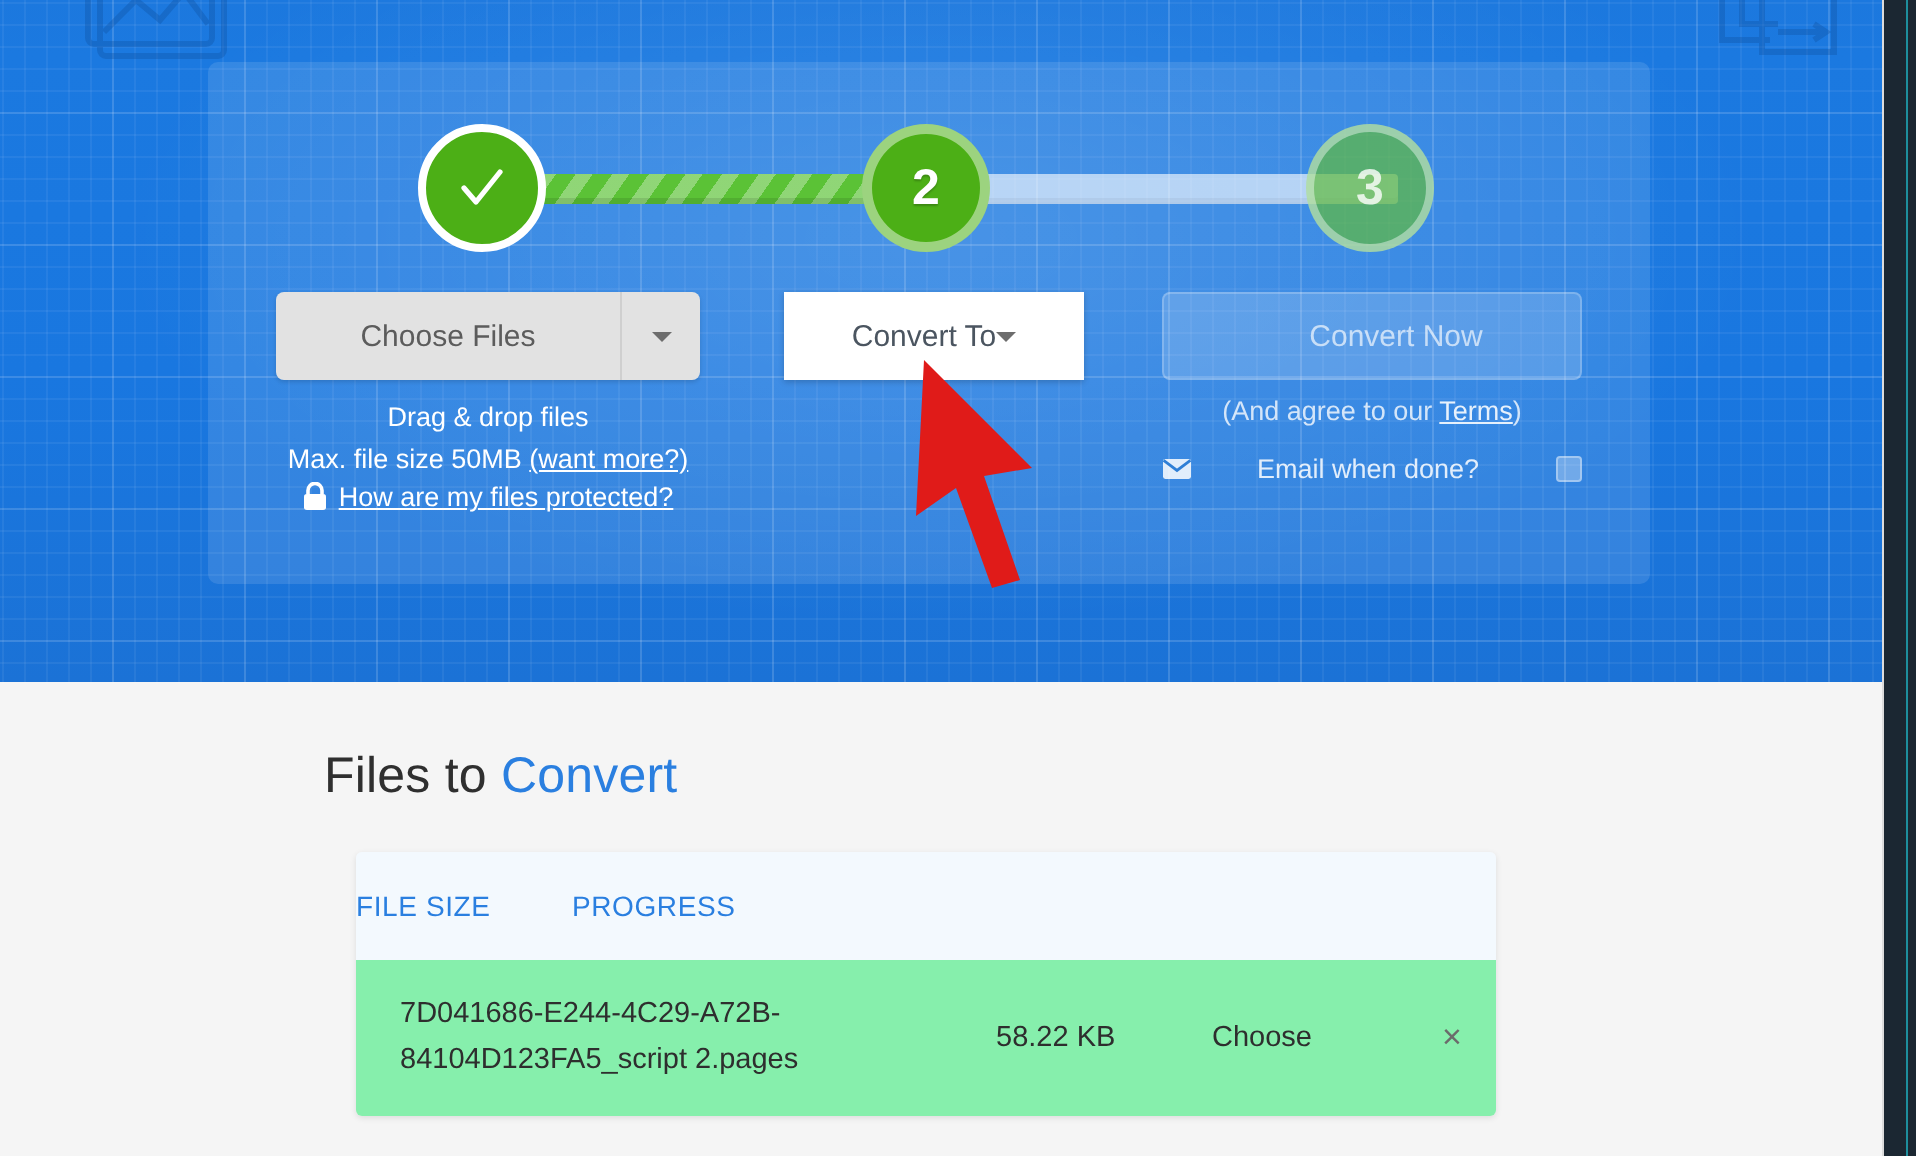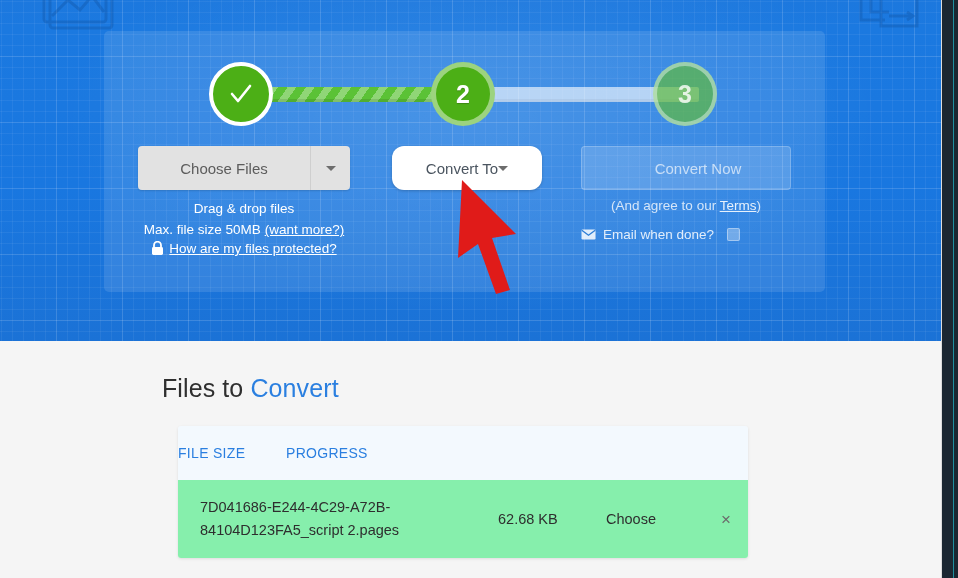--- a/index.html
+++ b/index.html
@@ -161,21 +161,21 @@
     display: flex; align-items: center; justify-content: center;
     cursor: pointer;
   }
 
   
   #convert-to-button {
     left: 288px;
     width: 150px; height: 44px;
     background: #ffffff;
     border: none;
-    border-radius: 12px;
+    border-radius: 0;
     box-shadow: 0 1px 3px rgba(0,0,0,.20);
     display: flex; align-items: center; justify-content: center;
     cursor: pointer;
   }
   #convert-to-label { color: #4b5560; font-size: 15px; }
 
   
   #convert-now-button {
     left: 477px;
     width: 210px; height: 44px;
@@ -230,21 +230,21 @@
     width: 210px;
     text-align: center;
     color: rgba(255,255,255,.78);
     font-size: 13.5px;
   }
   #terms-link { color: rgba(255,255,255,.88); text-decoration: underline; cursor: pointer; }
   #email-row {
     position: absolute;
     left: 477px; top: 81px;
     width: 210px;
-    display: flex; align-items: center; justify-content: flex-start; gap: 7px;
+    display: flex; align-items: center; justify-content: space-between; gap: 7px;
     color: rgba(255,255,255,.85);
     font-size: 13.5px;
   }
   #email-checkbox {
     width: 13px; height: 13px;
     background: rgba(255,255,255,.30);
     border: 1px solid rgba(255,255,255,.35);
     border-radius: 2px;
     margin-left: 6px;
     cursor: pointer;
@@ -468,21 +468,21 @@
       <div id="files-table">
 
         <div id="files-head">
           <div class="c-size">FILE SIZE</div>
           <div class="c-prog">PROGRESS</div>
           <div class="c-act"></div>
         </div>
 
         <div class="file-row">
           <div class="c-name">7D041686-E244-4C29-A72B-84104D123FA5_script 2.pages</div>
-          <div class="c-size">62.68 KB</div>
+          <div class="c-size">58.22 KB</div>
           <div class="c-prog">Choose</div>
           <div class="c-act">
             <span class="remove-x">×</span>
           </div>
         </div>
 
       </div>
     </div>
 
   </div>

